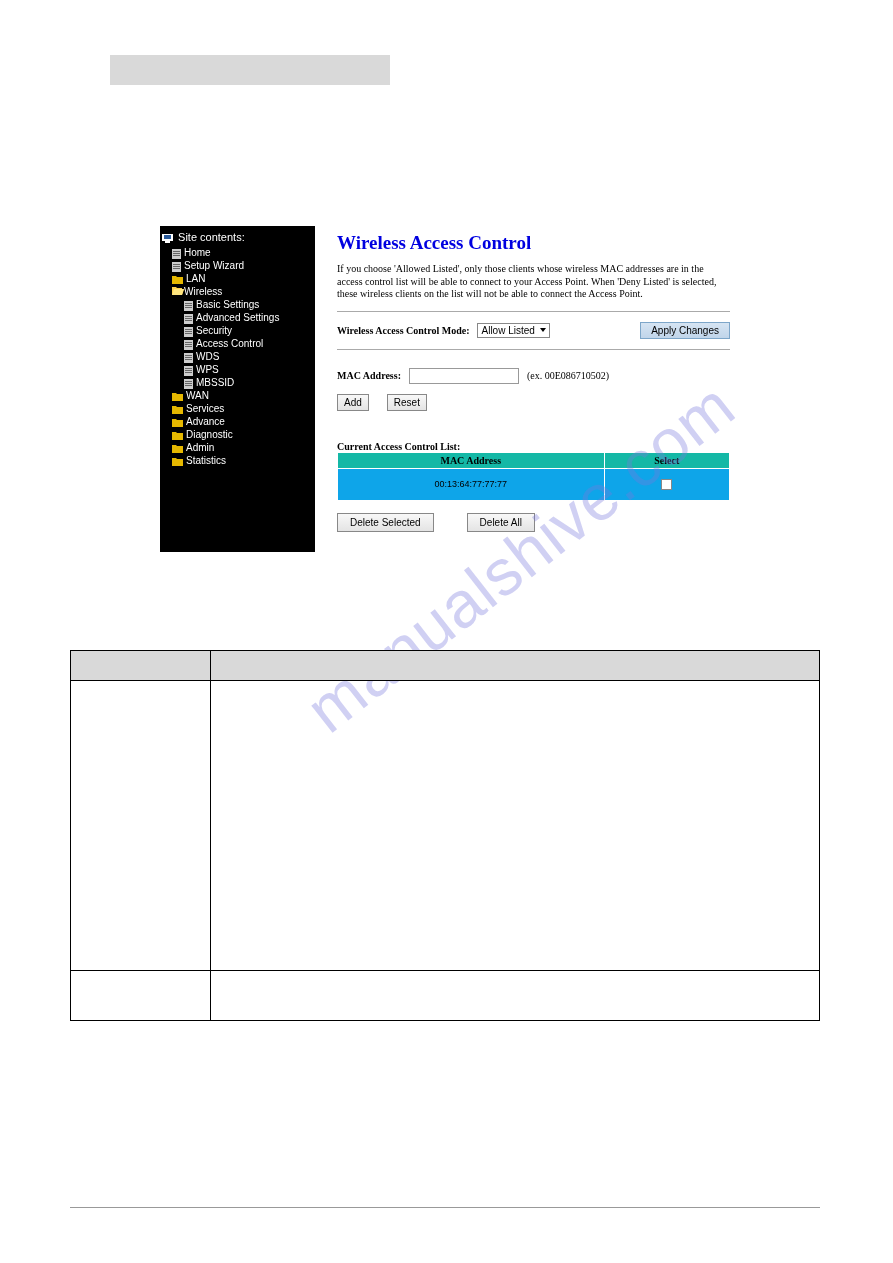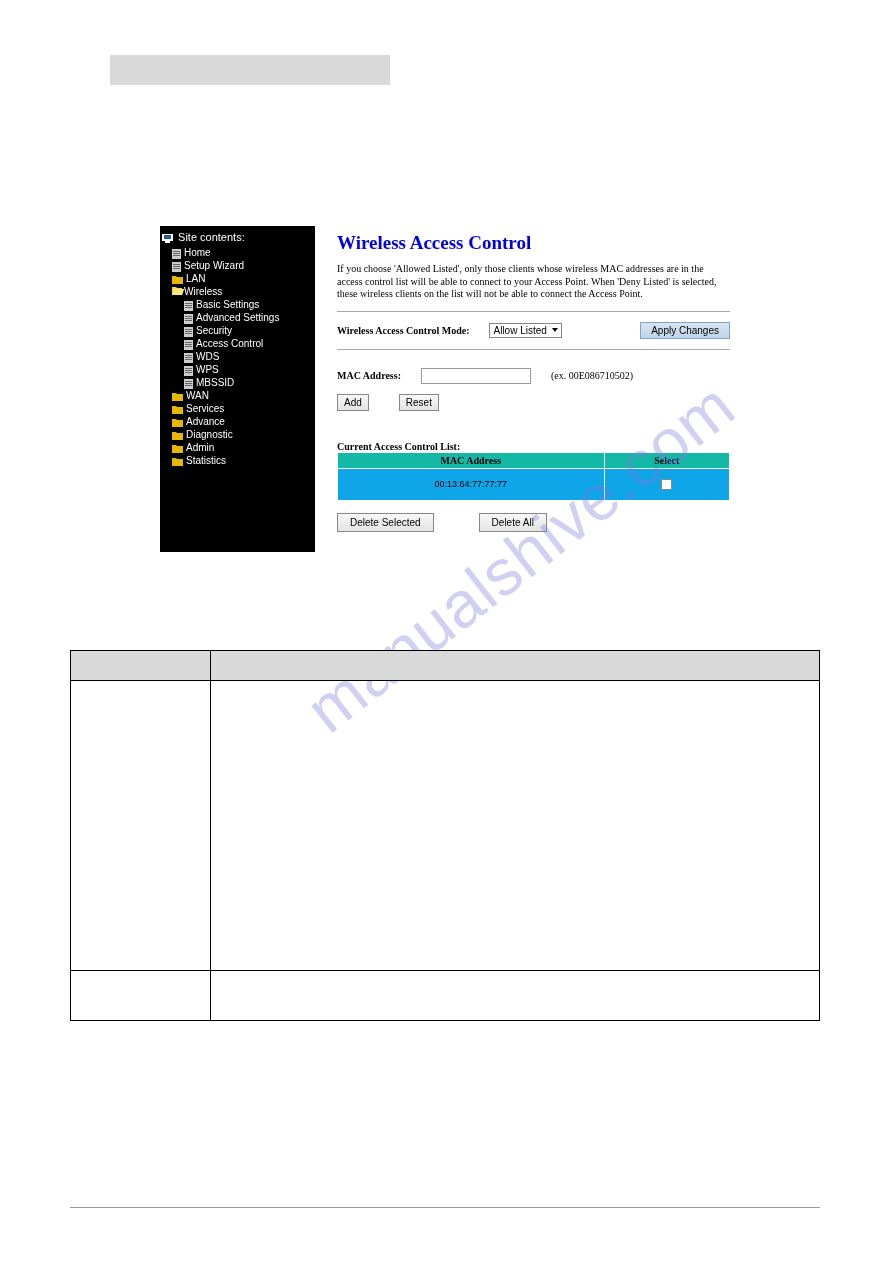--- a/index.html
+++ b/index.html
@@ -57,21 +57,21 @@
     font-weight: bold;
     font-size: 19px;
     margin-bottom: 9px;
   }
   .main-pane .desc {
     font-size: 10px;
     line-height: 1.25;
     margin-bottom: 10px;
   }
   .main-pane hr { border: none; border-top: 1px solid #aaa; margin: 4px 0; }
-  .row { display: flex; align-items: center; gap: 20px; margin: 10px 0; }
+  .row { display: flex; align-items: center; gap: 8px; margin: 10px 0; }
   .lbl-bold { font-weight: bold; font-size: 10px; }
   .sel-box {
     background: #fff;
     border: 1px solid #888;
     font-family: Arial, sans-serif;
     font-size: 10px;
     padding: 1px 14px 1px 3px;
     position: relative;
     display: inline-block;
   }

